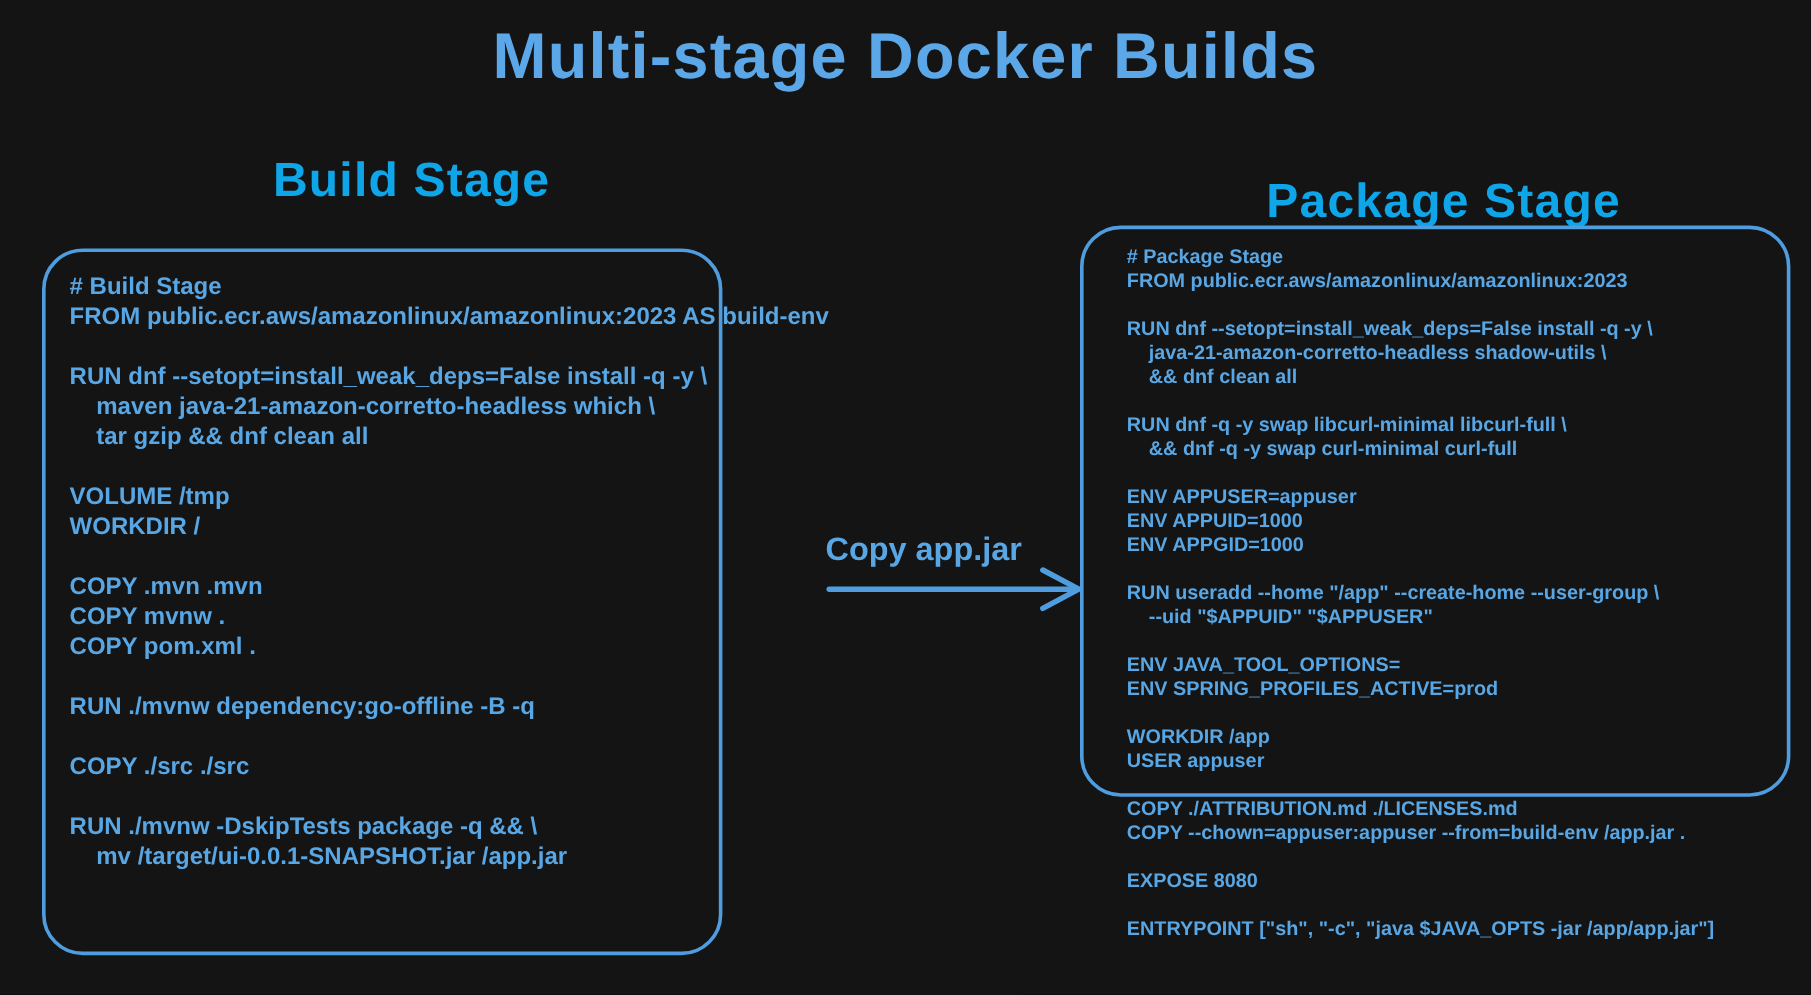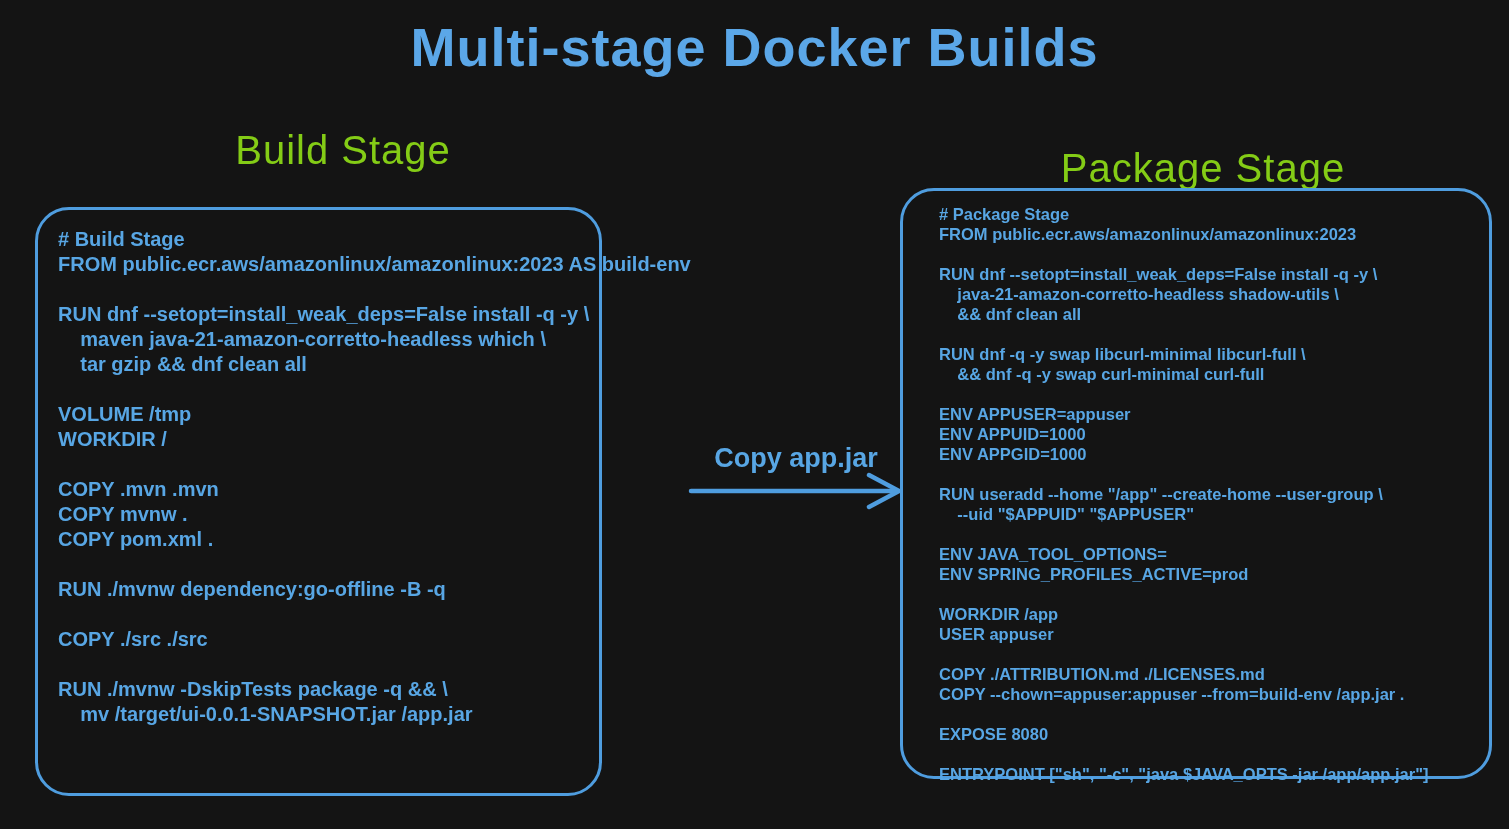--- a/index.html
+++ b/index.html
@@ -25,23 +25,23 @@
     font-size: 54px;
     font-weight: 700;
     letter-spacing: 1px;
     color: #5ba7e8;
   }
   .stage-heading {
     position: absolute;
     margin: 0;
     transform: translateX(-50%);
     font-size: 40px;
-    font-weight: 400;
+    font-weight: 700;
     letter-spacing: 1px;
-    color: #84cc16;
+    color: #0ea5e9;
     white-space: nowrap;
   }
   .stage-heading.build   { left: 343px;  top: 128px; }
   .stage-heading.package { left: 1203px; top: 122px; margin-top: 24px; }
   .box {
     position: absolute;
     border: 3px solid #4f9ddf;
     border-radius: 34px;
     box-sizing: border-box;
     background: transparent;
@@ -49,21 +49,21 @@
   .box.build-box {
     left: 35px;
     top: 207px;
     width: 567px;
     height: 589px;
   }
   .box.package-box {
     left: 900px;
     top: 188px;
     width: 592px;
-    height: 591px;
+    height: 476px;
   }
   .code {
     margin: 0;
     color: #58a6e4;
     font-family: "Liberation Sans", sans-serif;
     white-space: pre;
     font-weight: 600;
   }
   .build-box .code {
     padding: 17px 18px 0 20px;
@@ -73,21 +73,21 @@
   .package-box .code {
     padding: 13px 14px 0 36px;
     font-size: 16.5px;
     line-height: 20px;
   }
   .arrow-label {
     position: absolute;
     left: 688px;
     top: 443px;
     width: 216px;
-    text-align: center;
+    text-align: left;
     font-size: 27px;
     font-weight: 700;
     color: #58a6e4;
     white-space: nowrap;
   }
   .arrow-svg {
     position: absolute;
     left: 688px;
     top: 470px;
   }

